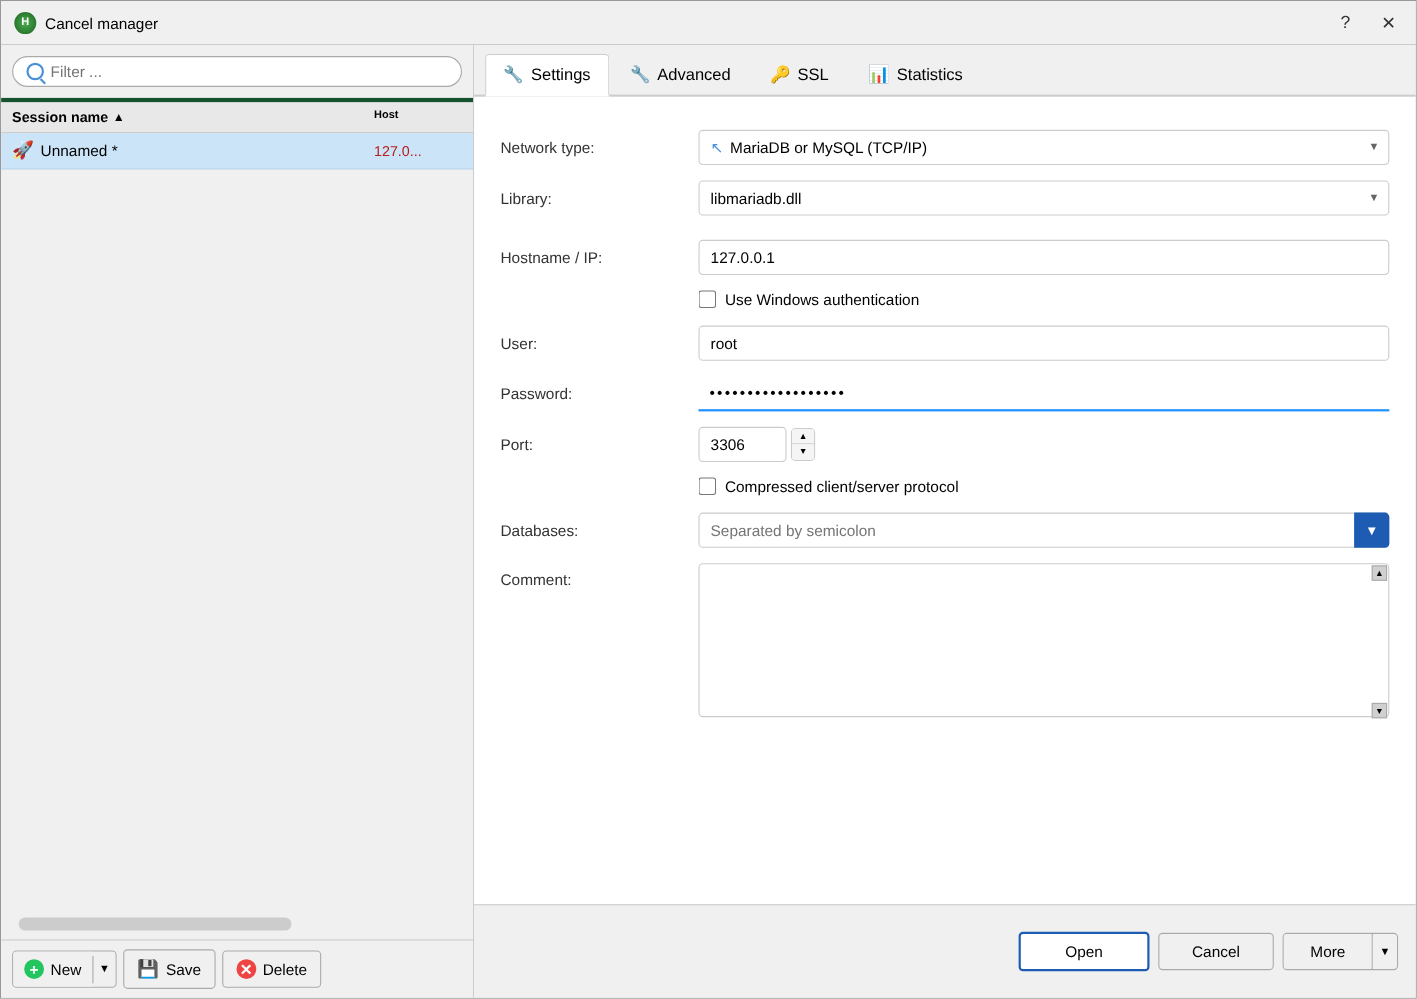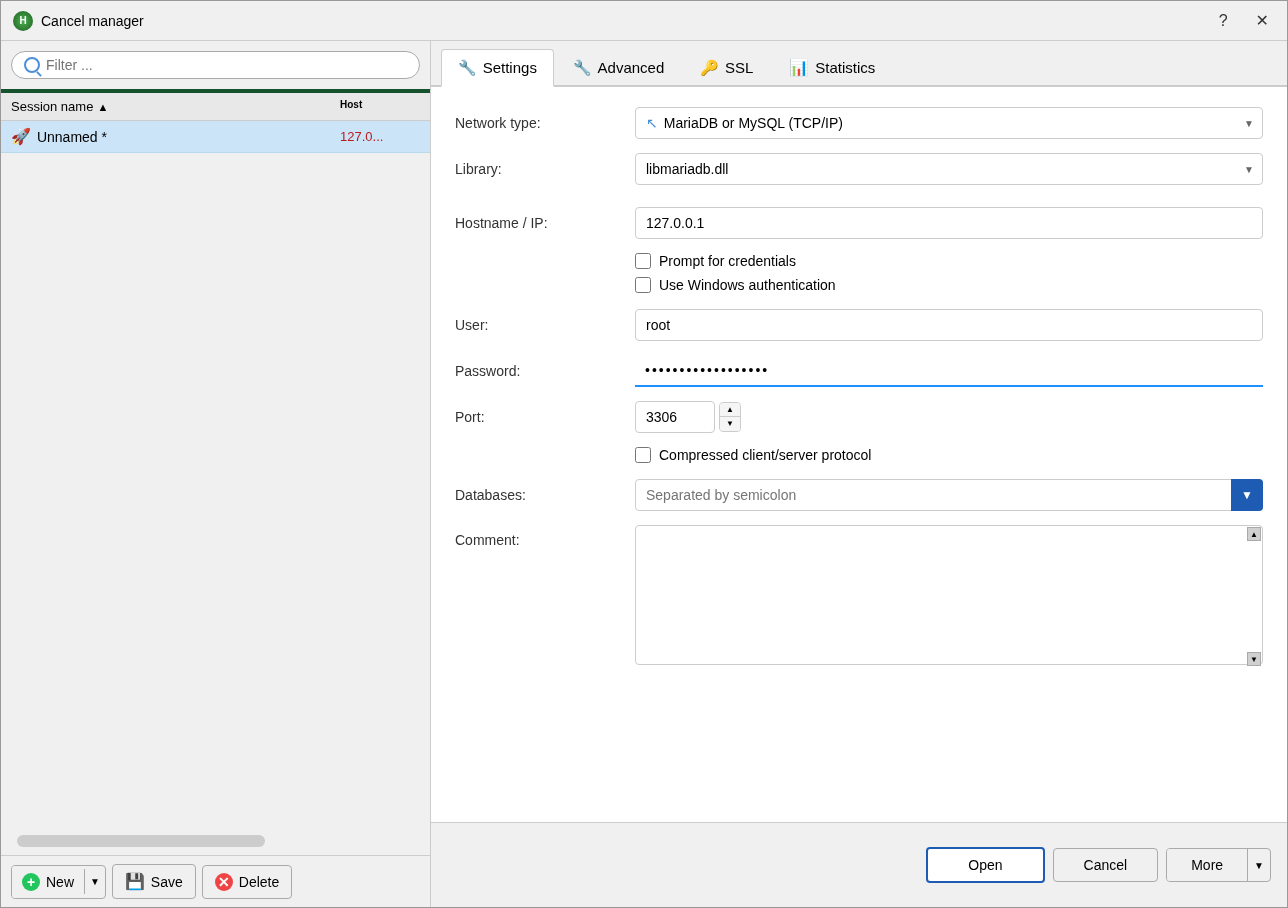--- a/index.html
+++ b/index.html
@@ -115,21 +115,21 @@
       overflow-y: auto;
     }
     .session-header {
       display: flex;
       background: #e8e8e8;
       border-bottom: 1px solid #ccc;
       padding: 6px 10px;
     }
     .session-header-name {
       flex: 1;
-      font-weight: normal;
+      font-weight: bold;
       font-size: 13px;
       display: flex;
       align-items: center;
       gap: 4px;
     }
     .session-header-host {
       width: 80px;
       font-weight: bold;
       font-size: 10px;
     }
@@ -275,21 +275,21 @@
       background: transparent;
     }
     .tab.active {
       background: white;
       border-color: #ccc;
       border-bottom: 2px solid white;
       margin-bottom: -2px;
     }
     .settings-form {
       flex: 1;
-      padding: 20px 24px;
+      padding: 30px 24px;
       overflow-y: auto;
       background: white;
     }
     .form-row {
       display: flex;
       align-items: center;
       margin-bottom: 14px;
     }
     .form-label {
       width: 180px;
@@ -628,24 +628,20 @@
         <div class="form-spacer"></div>
 
         <div class="form-row">
           <div class="form-label">Hostname / IP:</div>
           <div class="form-control">
             <input type="text" class="text-input" value="127.0.0.1" style="">
           </div>
         </div>
 
         <div class="checkbox-indent">
-          <div class="checkbox-row">
-            <input type="checkbox" id="promptCred" style="">
-            <label for="promptCred">Prompt for credentials</label>
-          </div>
 
           <div class="checkbox-row">
             <input type="checkbox" id="winAuth" style="">
             <label for="winAuth">Use Windows authentication</label>
           </div>
         </div>
 
         <div class="form-spacer"></div>
 
         <div class="form-row">

